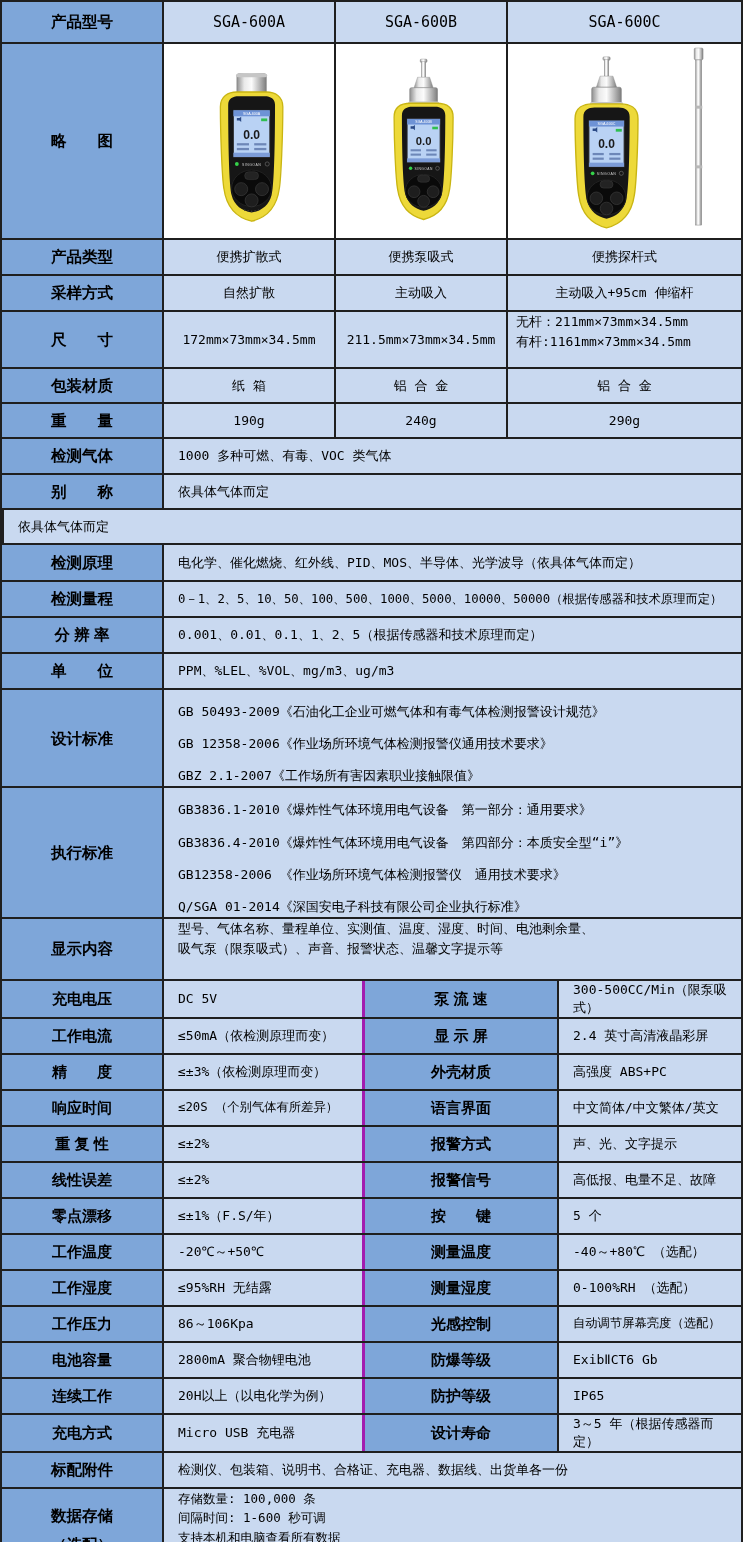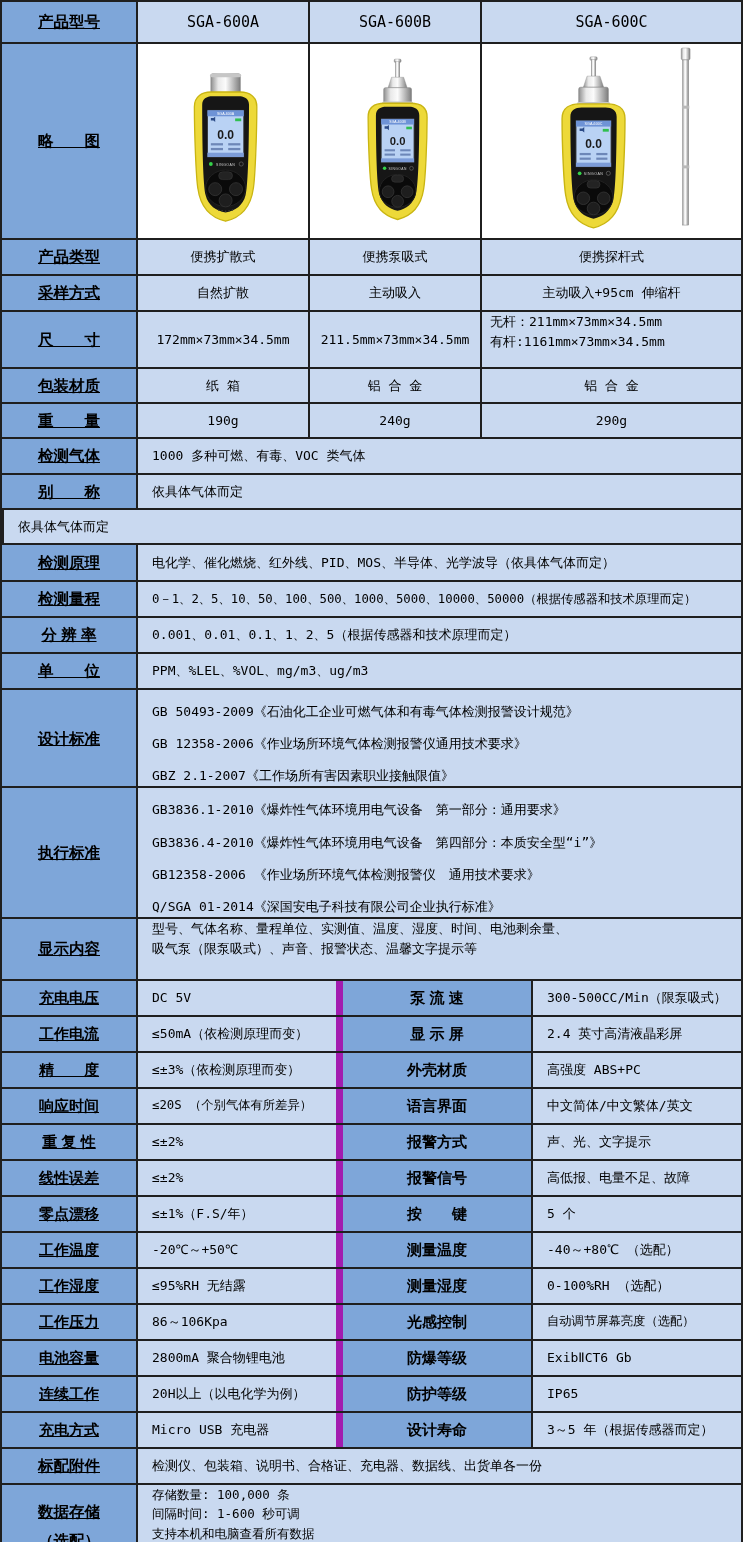--- a/index.html
+++ b/index.html
@@ -7,25 +7,25 @@
     --label-bg:#7EA6D9;
     --value-bg:#C9D9F0;
   }
   html,body{margin:0;padding:0;background:#fff;}
   body{width:743px;font-family:"Liberation Sans","DejaVu Sans",sans-serif;color:#000;}
   *{box-sizing:border-box;}
   .spec-table{width:743px;border:2px solid var(--bd);background:var(--value-bg);}
   .row{display:flex;border-top:2px solid var(--bd);}
   .row:first-child{border-top:none;}
   
-  .c1{width:134px;text-decoration:underline;}
+  .c1{width:160px;}
   .pv{width:172px;border-left:2px solid var(--bd);}
   .pv:last-child{flex:1;}
   .c2{width:200px;border-left:2px solid var(--bd);}
-  .c3{width:195px;border-left:7px solid #a21caf;}
+  .c3{width:195px;border-left:3px solid #a21caf;}
   .c4{flex:1;border-left:2px solid var(--bd);}
   .wide{flex:1;border-left:2px solid var(--bd);}
   
   .lc{background:var(--label-bg);display:flex;align-items:center;justify-content:center;
       font-weight:bold;font-size:15.5px;text-align:center;line-height:1.25;padding:2px 4px;}
   .vc{background:var(--value-bg);display:flex;align-items:center;font-size:13px;
       font-family:"DejaVu Sans Mono","Liberation Mono",monospace;}
   .vc.center{justify-content:center;text-align:center;}
   .vc.left{justify-content:flex-start;padding-left:14px;padding-right:6px;}
   .vc.lines{flex-direction:column;align-items:flex-start;

